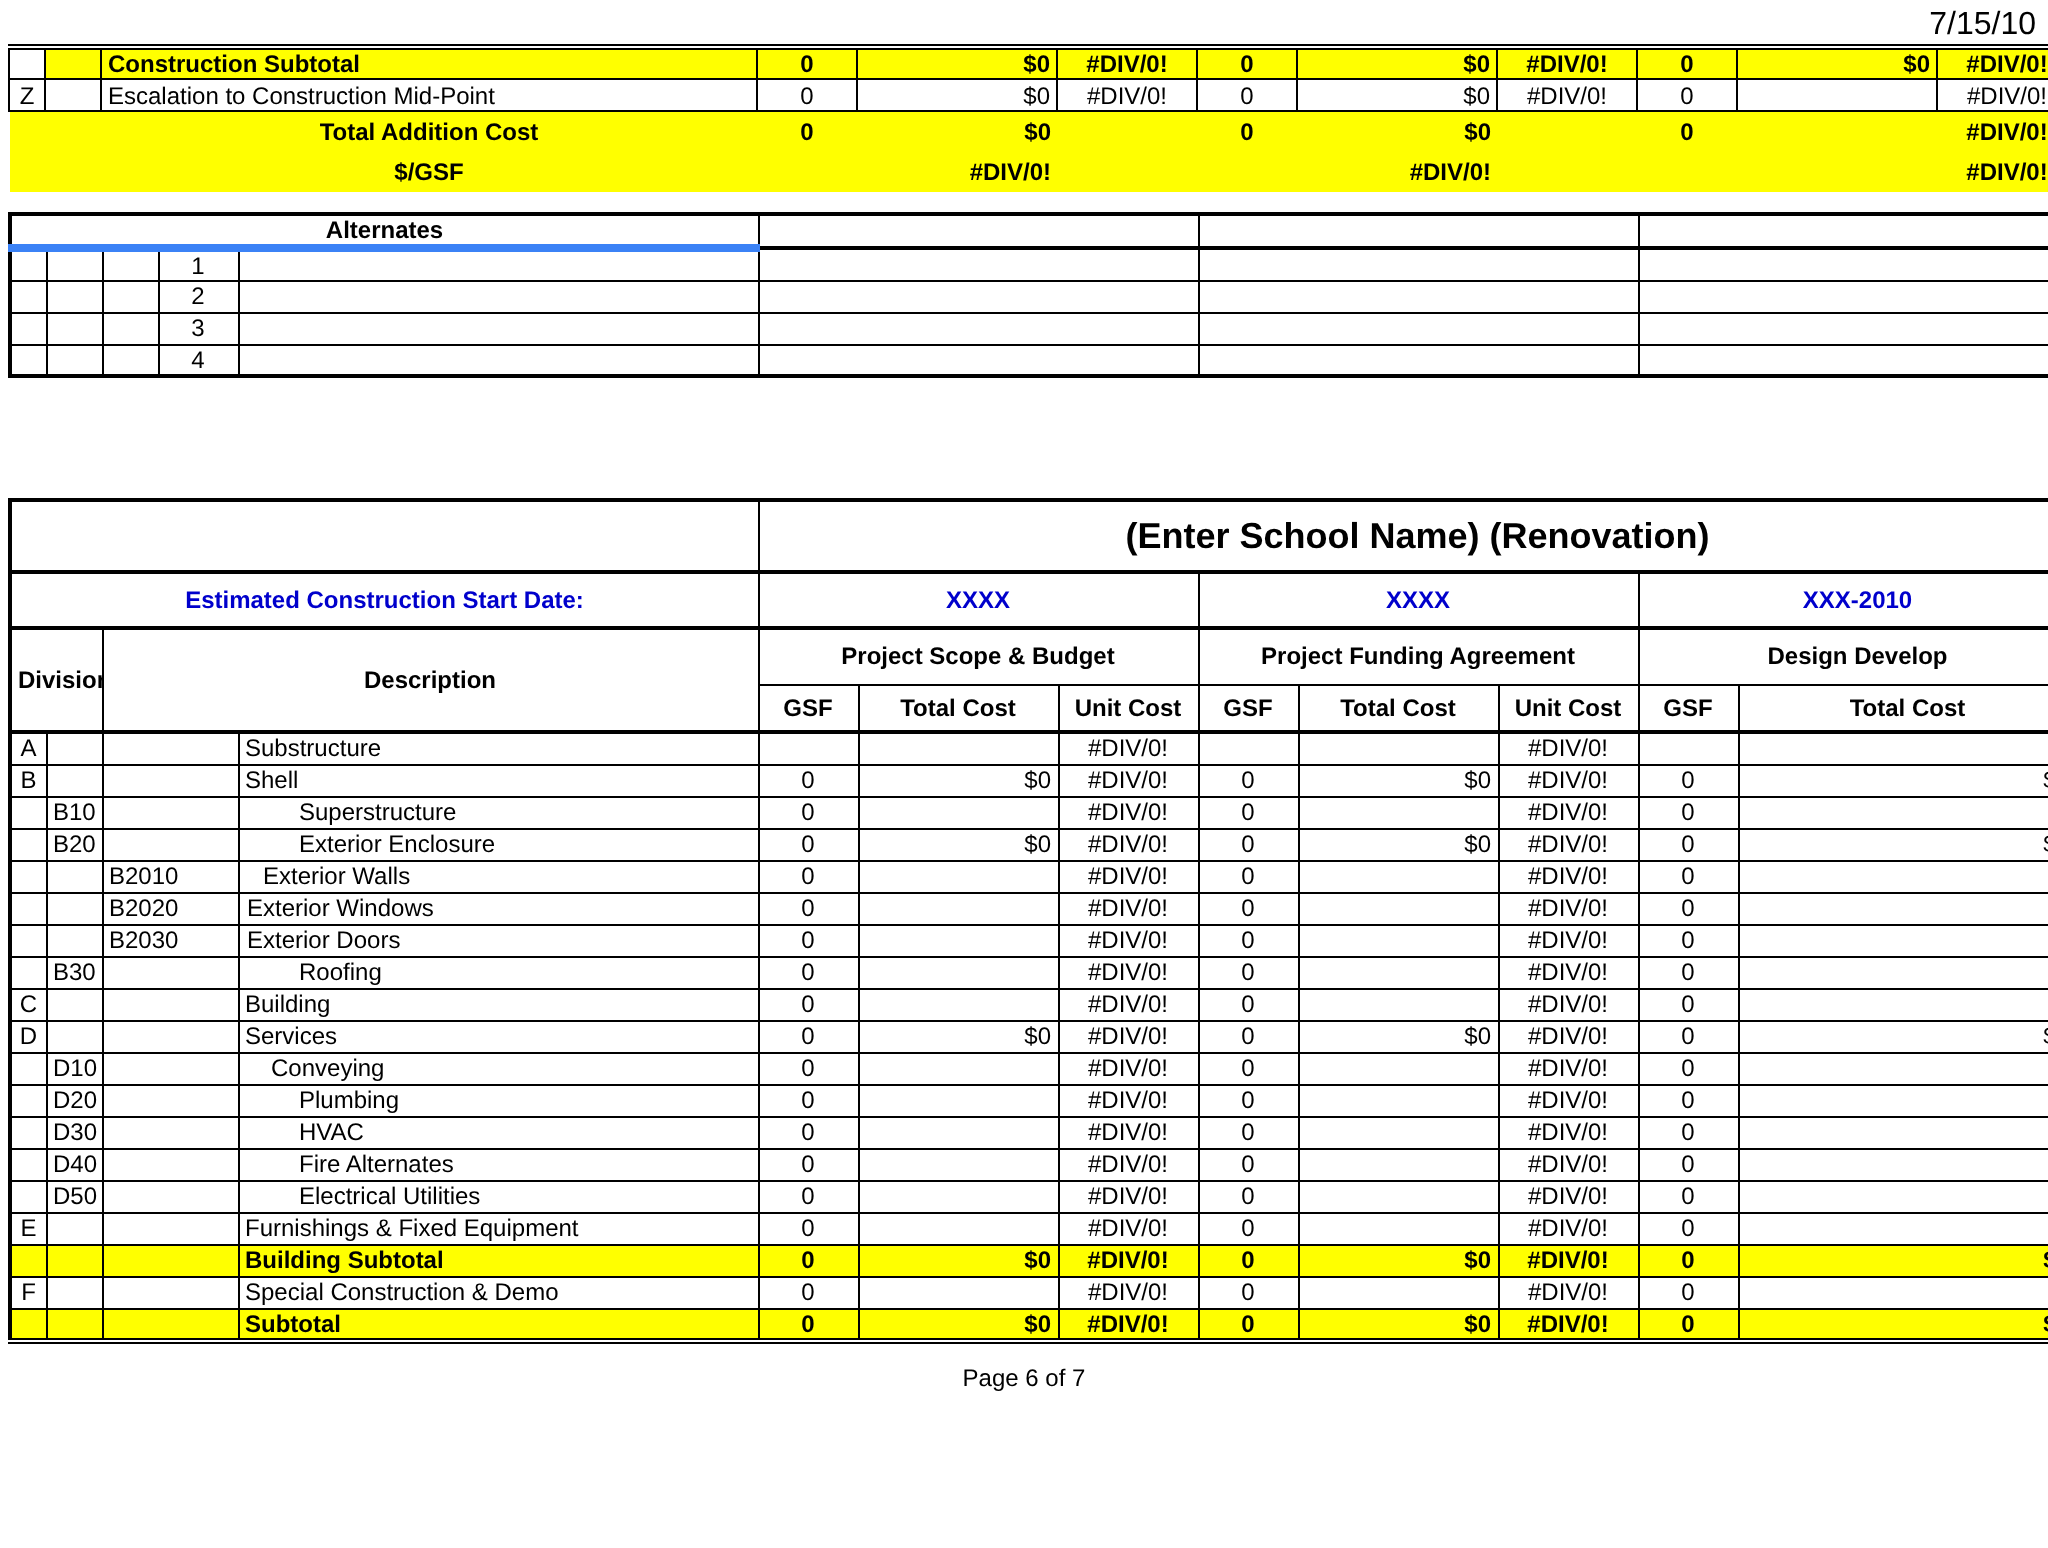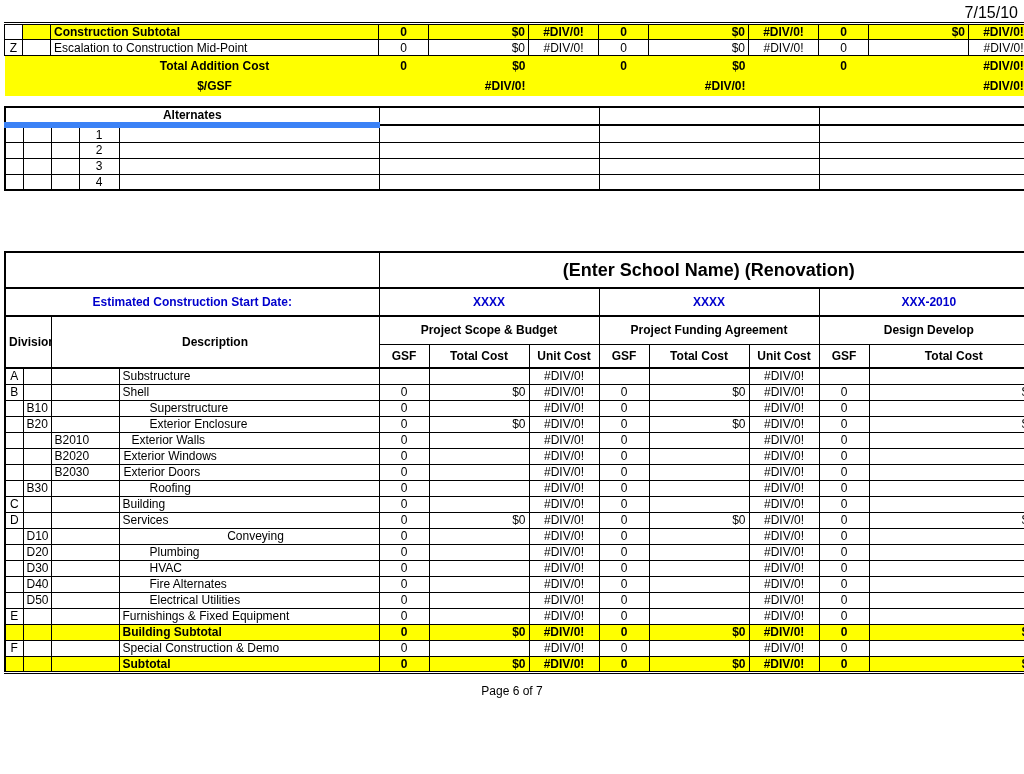--- a/index.html
+++ b/index.html
@@ -130,21 +130,21 @@
       <col class="u">
   <col class="g">
       <col class="t">
       <col class="u">
   <col class="g">
       <col class="t">
       <col class="u">
 </colgroup>
 <tbody>
       <tr>
-  <td colspan="5" class="bold center" style="border-bottom:6px solid #3b82f6;margin-left:16px;">Alternates</td>
+  <td colspan="5" class="bold center" style="border-bottom:4px solid #3b82f6;margin-left:16px;">Alternates</td>
   <td colspan="3" style="border-bottom:2px solid #000;"></td>
   <td colspan="3" style="border-bottom:2px solid #000;"></td>
   <td colspan="3" style="border-bottom:2px solid #000;"></td>
 </tr>
 </tbody>
     <tbody id="alt-rows">
       <tr>
         <td></td>
         <td></td>
         <td></td>
@@ -378,21 +378,21 @@
         <td class="  center" style="">0</td>
         <td class="  right" style="">$0</td>
         <td class="  center" style="">#DIV/0!</td>
         <td class="  center" style="">0</td>
         <td colspan="2" class="  right" style="">$0</td>
       </tr>
       <tr>
         <td class="center " style=""></td>
         <td class="" style="">D10</td>
         <td colspan="2" class="" style=""></td>
-        <td class=" " style="padding-left:16px;text-align:center;">Conveying</td>
+        <td class=" " style="padding-left:16px;">Conveying</td>
         <td class="  center" style="">0</td>
         <td class="  right" style=""></td>
         <td class="  center" style="">#DIV/0!</td>
         <td class="  center" style="">0</td>
         <td class="  right" style=""></td>
         <td class="  center" style="">#DIV/0!</td>
         <td class="  center" style="">0</td>
         <td colspan="2" class="  right" style=""></td>
       </tr>
       <tr>

